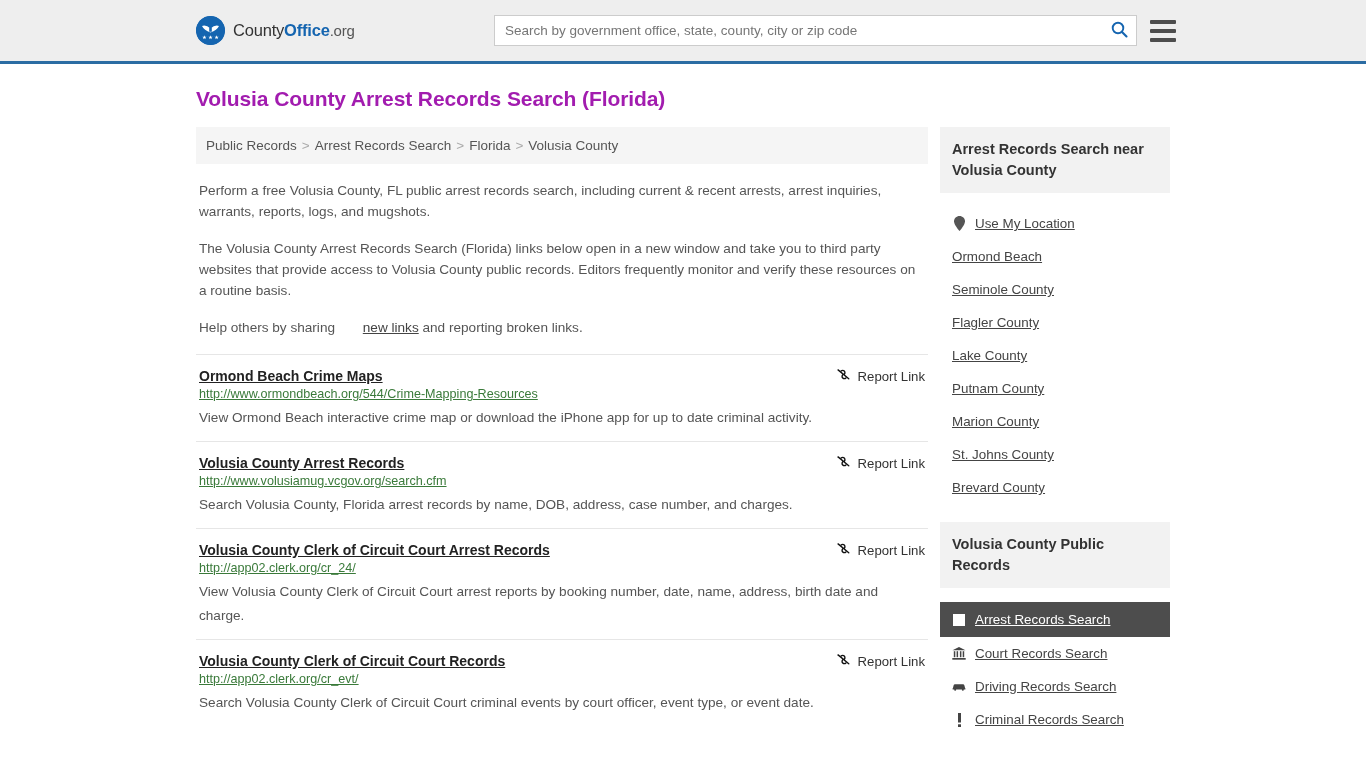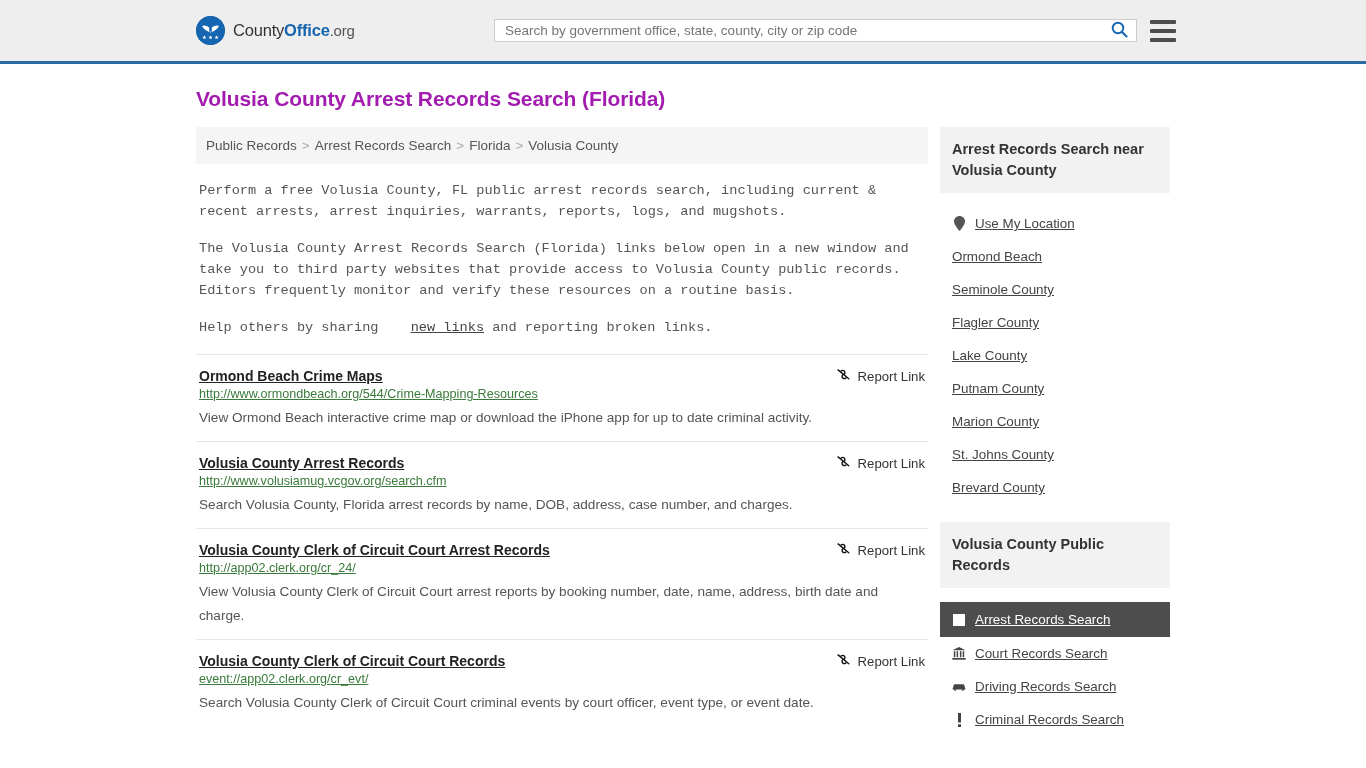--- a/index.html
+++ b/index.html
@@ -44,21 +44,21 @@
     white-space: nowrap;
   }
   .brand-text .b-bold { color: #1565b0; font-weight: bold; }
   .brand-text .b-dark { color: #333333; }
   .brand-text .b-org  { color: #555555; font-size: 15px; }
 
   .searchwrap {
     position: absolute;
     left: 494px;
     width: 643px;
-    height: 23px;
+    height: 31px;
     background: #ffffff;
     border: 1px solid #cccccc;
     display: flex;
     align-items: center;
   }
   .searchwrap input {
     flex: 1;
     height: 100%;
     border: none;
     outline: none;
@@ -132,21 +132,20 @@
 
   
   .intro {
     padding: 0 3px;
   }
   .intro p {
     margin: 16px 0;
     font-size: 13.6px;
     line-height: 21px;
     color: #555555;
-    font-family: Liberation Mono, monospace;
   }
   .intro p a {
     color: #444444;
     text-decoration: underline;
     font-weight: 500;
     margin-left: 24px;
   }
 
   
   .result {
@@ -353,21 +352,21 @@
             <span>
               <svg width="15" height="15" viewBox="0 0 16 16" aria-hidden="true">
                 <path d="M2.2 3.1 L13.6 12.6" stroke="#111" stroke-width="1.5" stroke-linecap="round" fill="none"></path>
                 <path d="M5.4 4.3 a2.4 2.4 0 0 1 3.4 0 a2.4 2.4 0 0 1 0 3.4" stroke="#111" stroke-width="1.5" fill="none" stroke-linecap="round"></path>
                 <path d="M10.6 11.7 a2.4 2.4 0 0 1 -3.4 0 a2.4 2.4 0 0 1 0 -3.4" stroke="#111" stroke-width="1.5" fill="none" stroke-linecap="round"></path>
               </svg>
             </span>
             <span class="report-label">Report Link</span>
           </span>
         </div>
-        <a class="result-url" href="#">event://app02.clerk.org/cr_evt/</a>
+        <a class="result-url" href="#">http://app02.clerk.org/cr_evt/</a>
         <div class="result-desc">Search Volusia County Clerk of Circuit Court criminal events by court officer, event type, or event date.</div>
       </div>
 
     </div>
 
     <div class="sidecol">
 
       <div class="side-head">Arrest Records Search near Volusia County</div>
       <div class="spacer-24"></div>
       <ul class="side-list">

